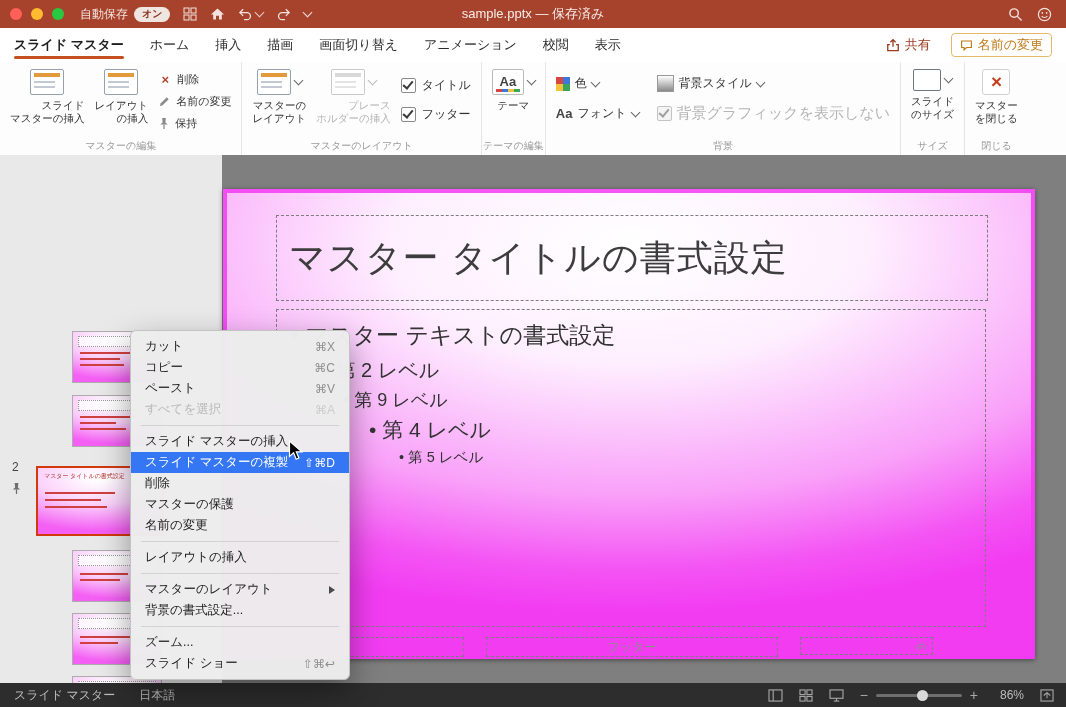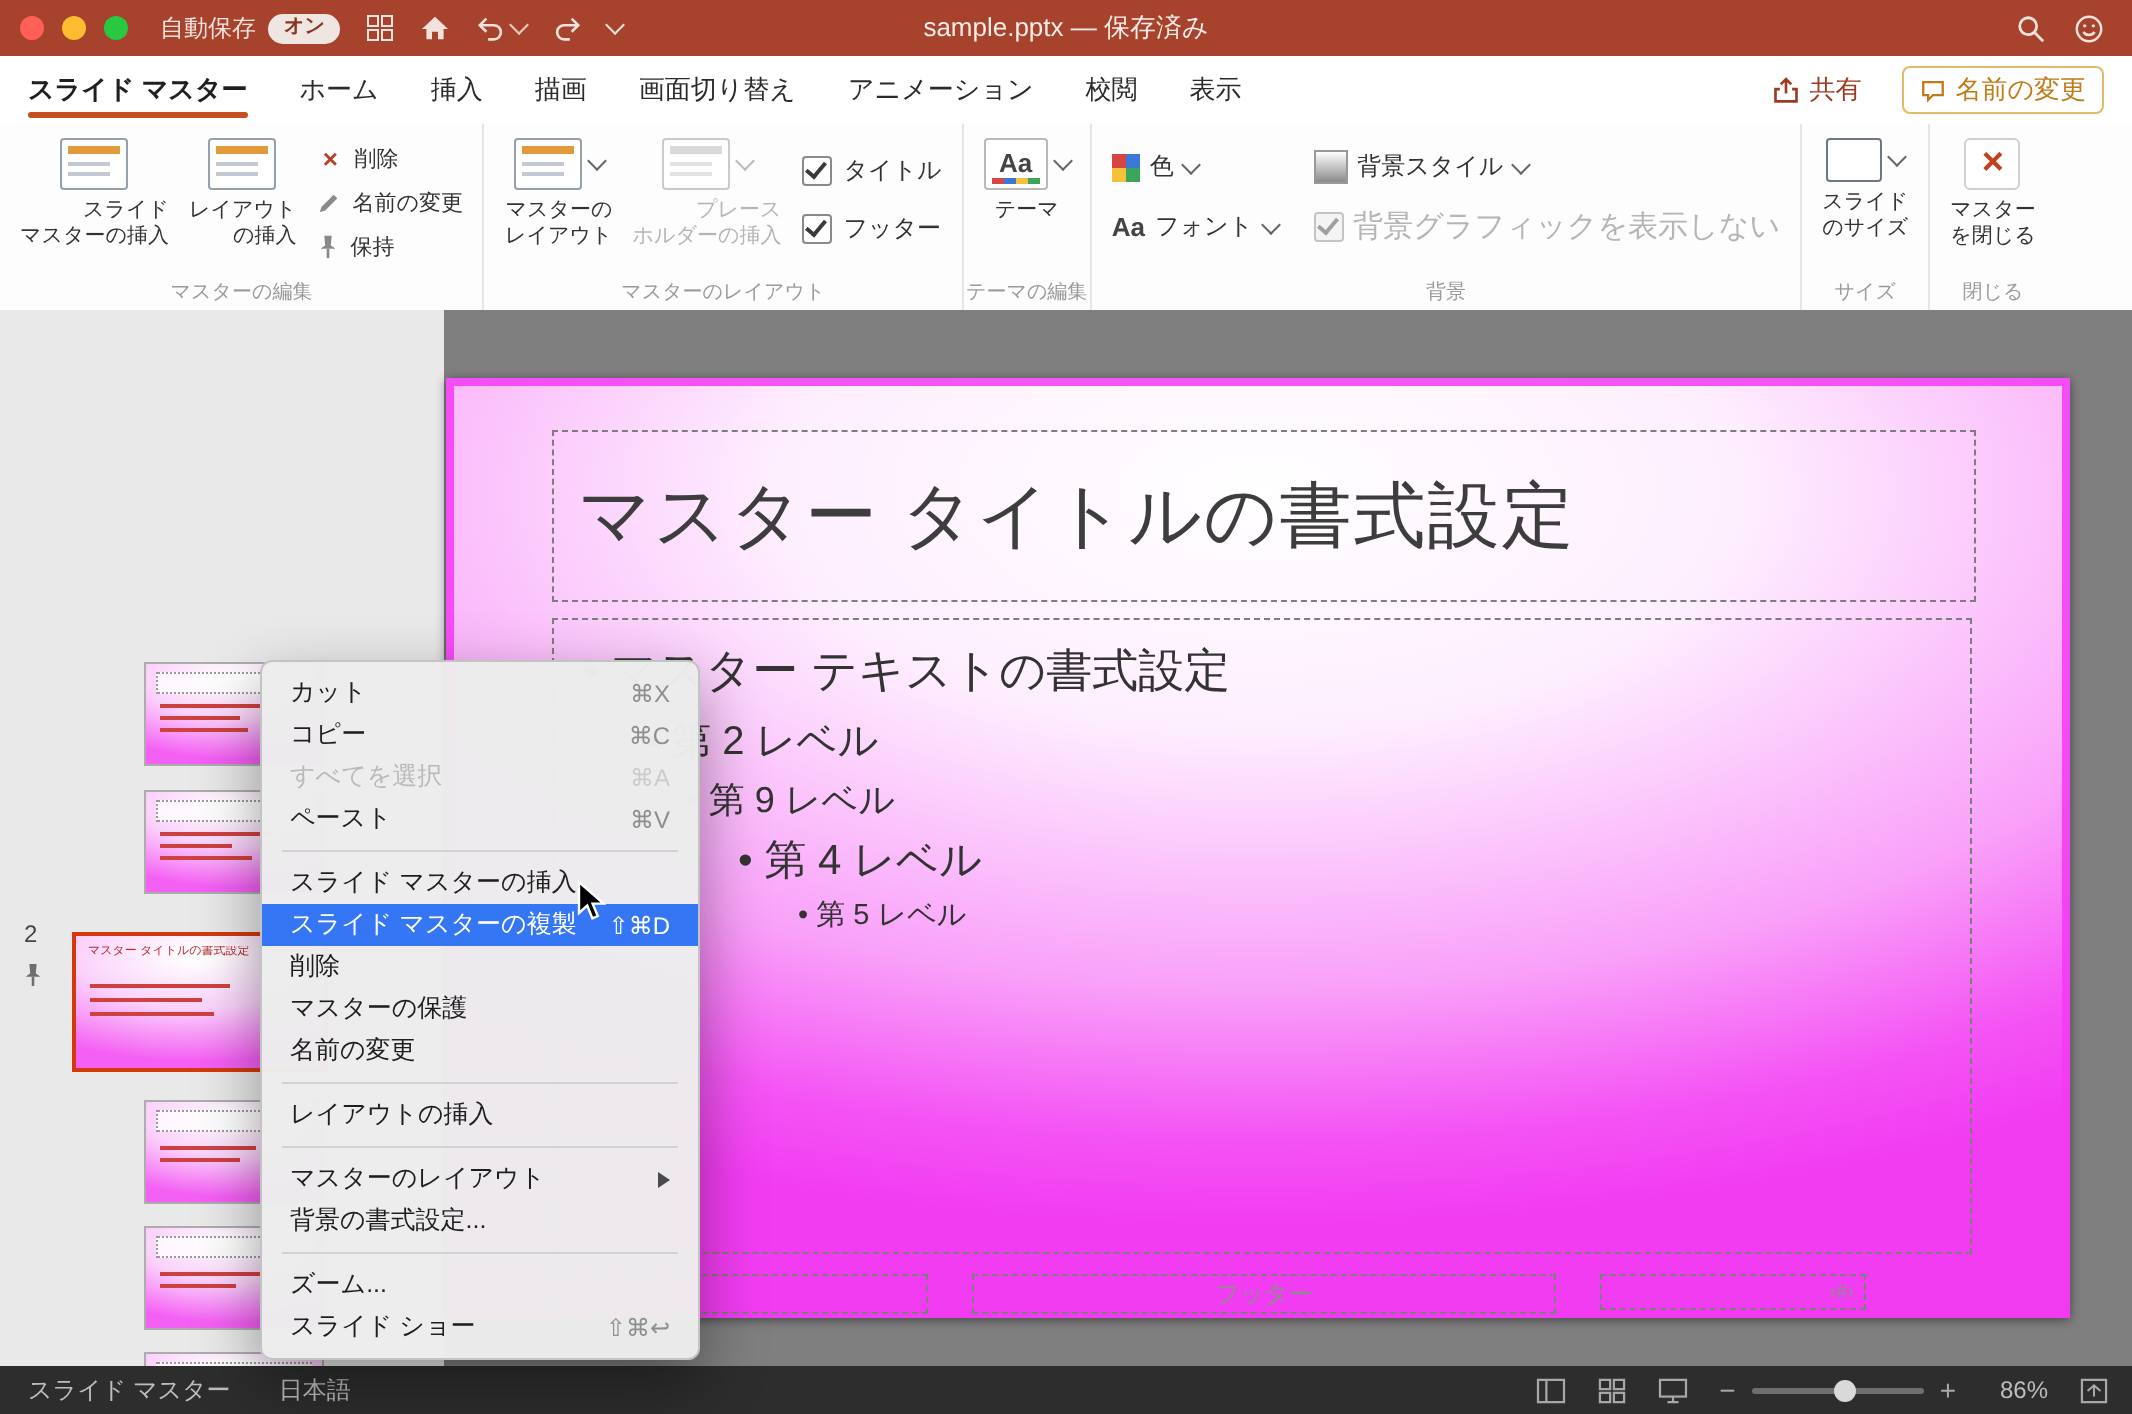--- a/index.html
+++ b/index.html
@@ -448,27 +448,27 @@
 
   <div class="menu">
     <div class="mi">
       <span>カット</span>
         <span class="sc">⌘X</span>
     </div>
     <div class="mi">
       <span>コピー</span>
         <span class="sc">⌘C</span>
     </div>
+    <div class="mi">
+      <span>ペースト</span>
+        <span class="sc">⌘V</span>
+    </div>
     <div class="mi dis">
       <span>すべてを選択</span>
         <span class="sc">⌘A</span>
-    </div>
-    <div class="mi">
-      <span>ペースト</span>
-        <span class="sc">⌘V</span>
     </div>
     <div class="msep"></div>
     <div class="mi">
       <span>スライド マスターの挿入</span>
     </div>
     <div class="mi hl">
       <span>スライド マスターの複製</span>
         <span class="sc">⇧⌘D</span>
     </div>
     <div class="mi">

